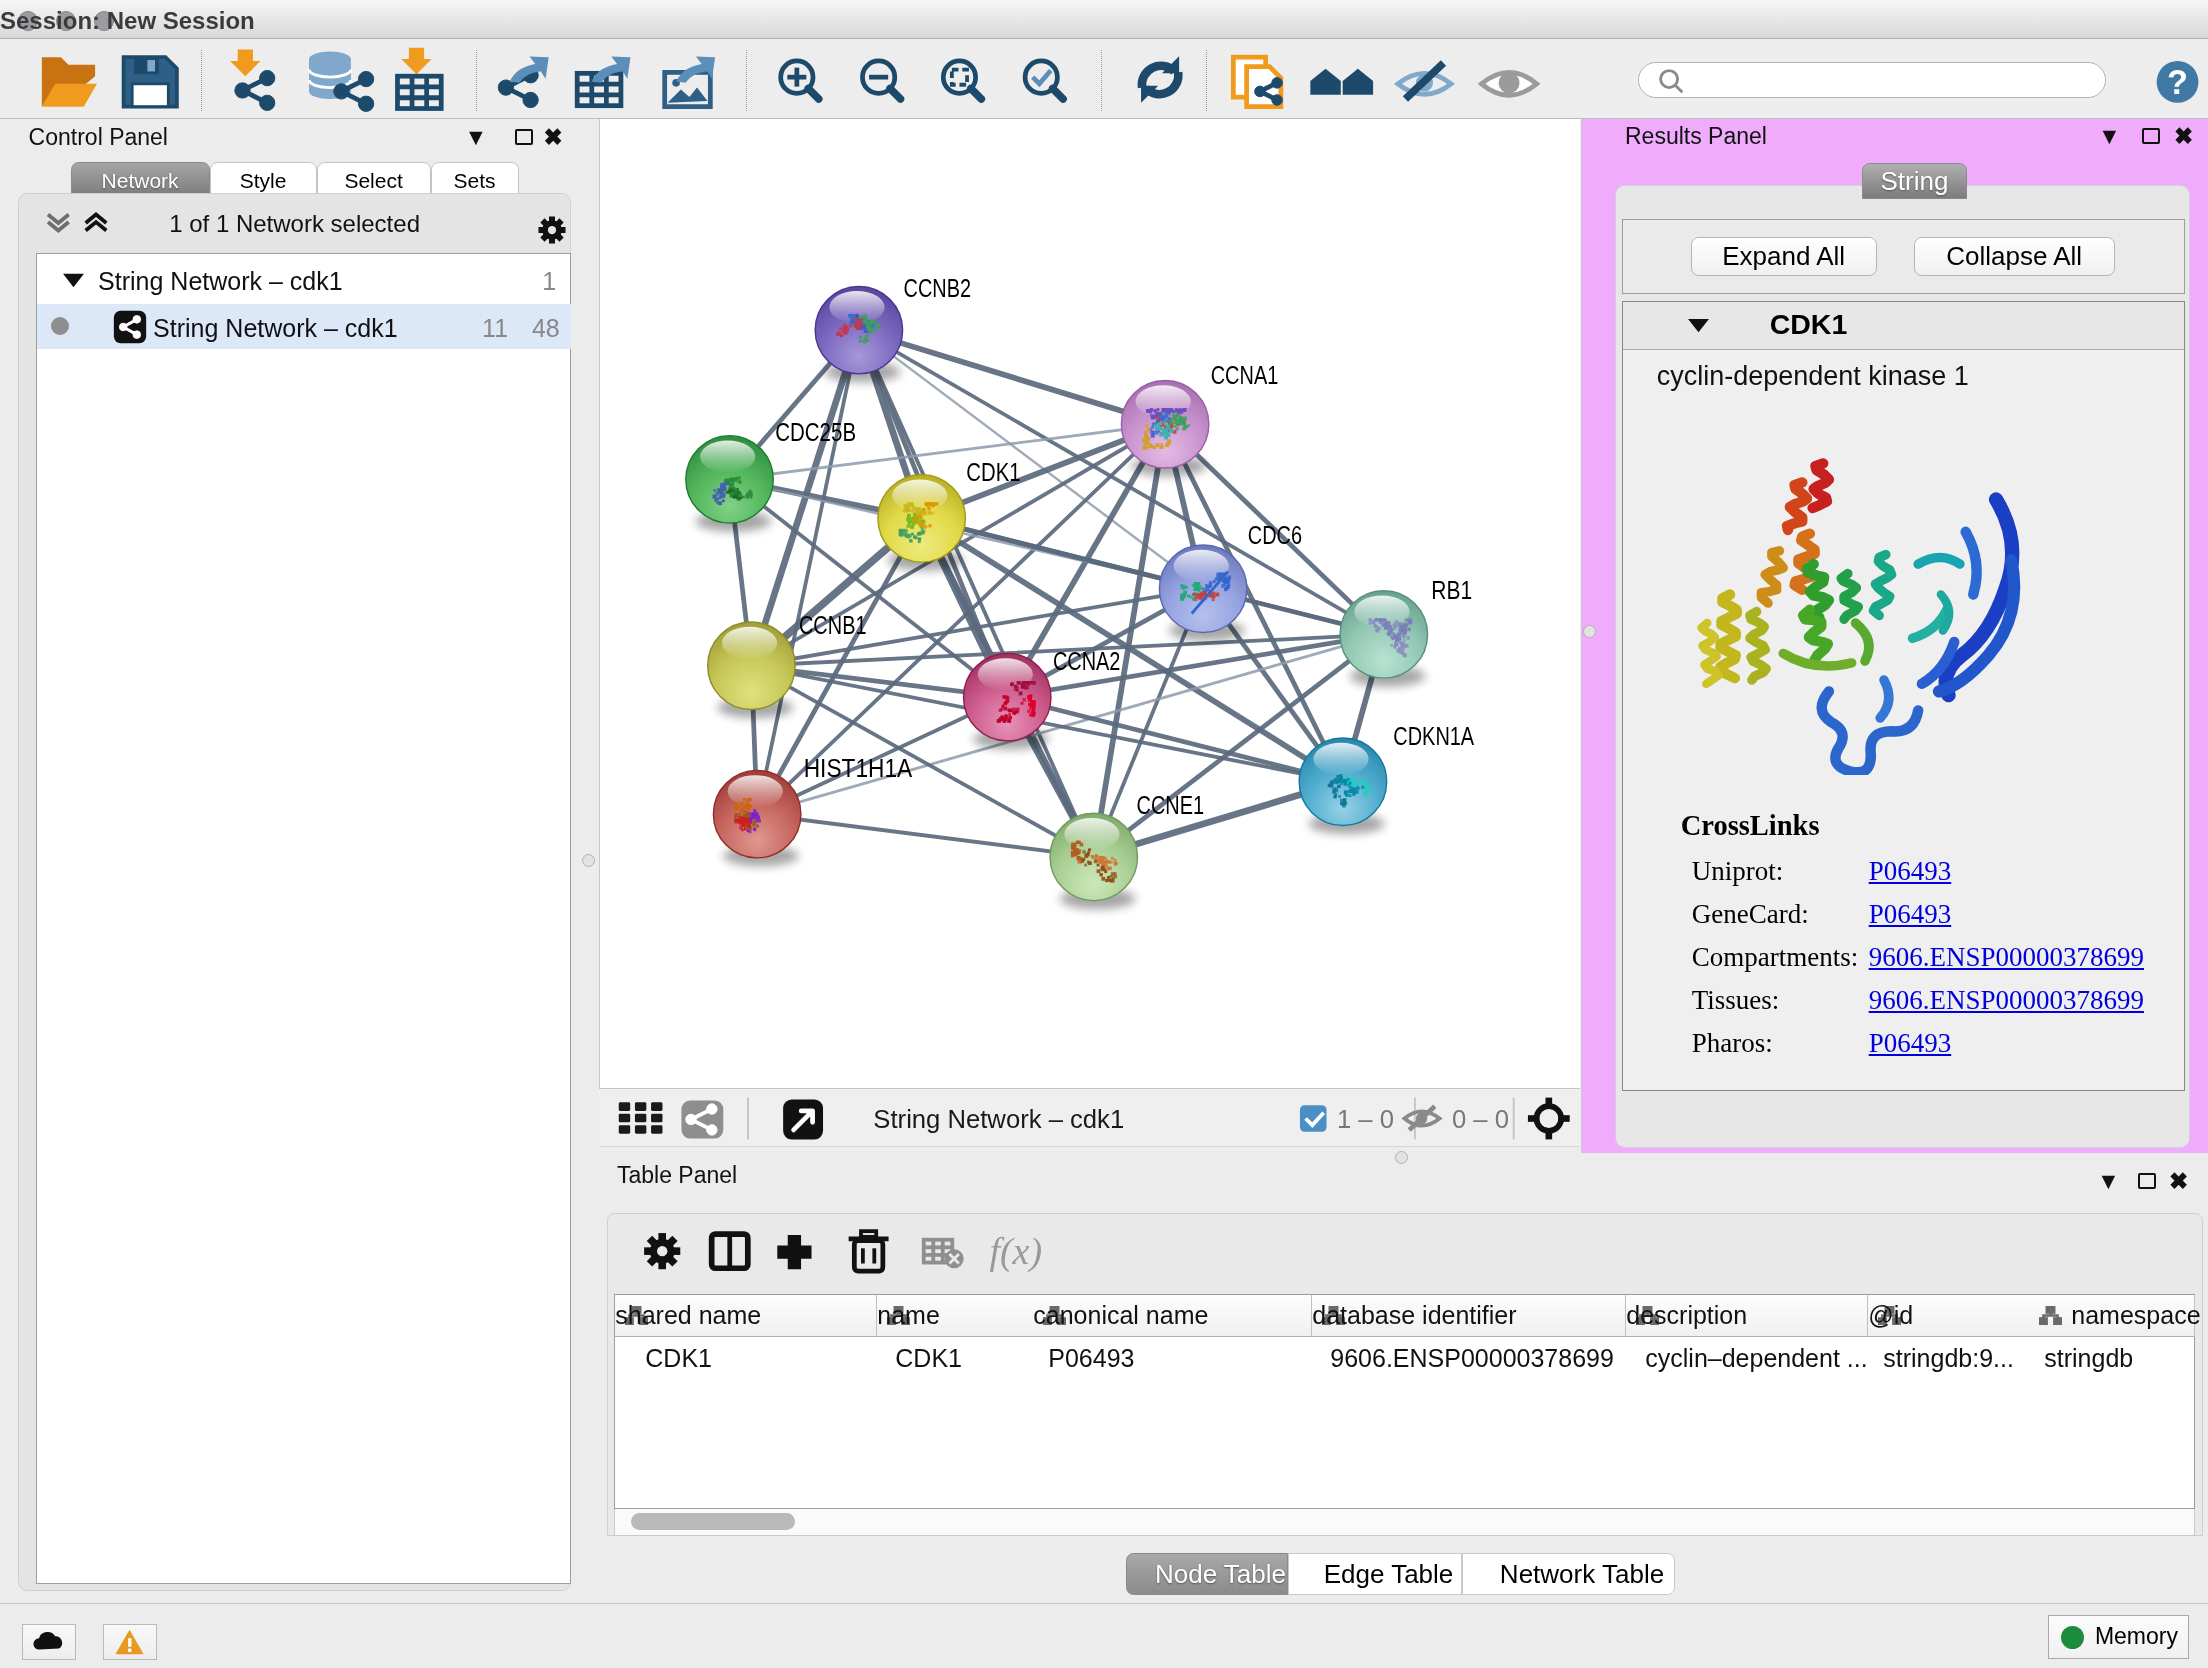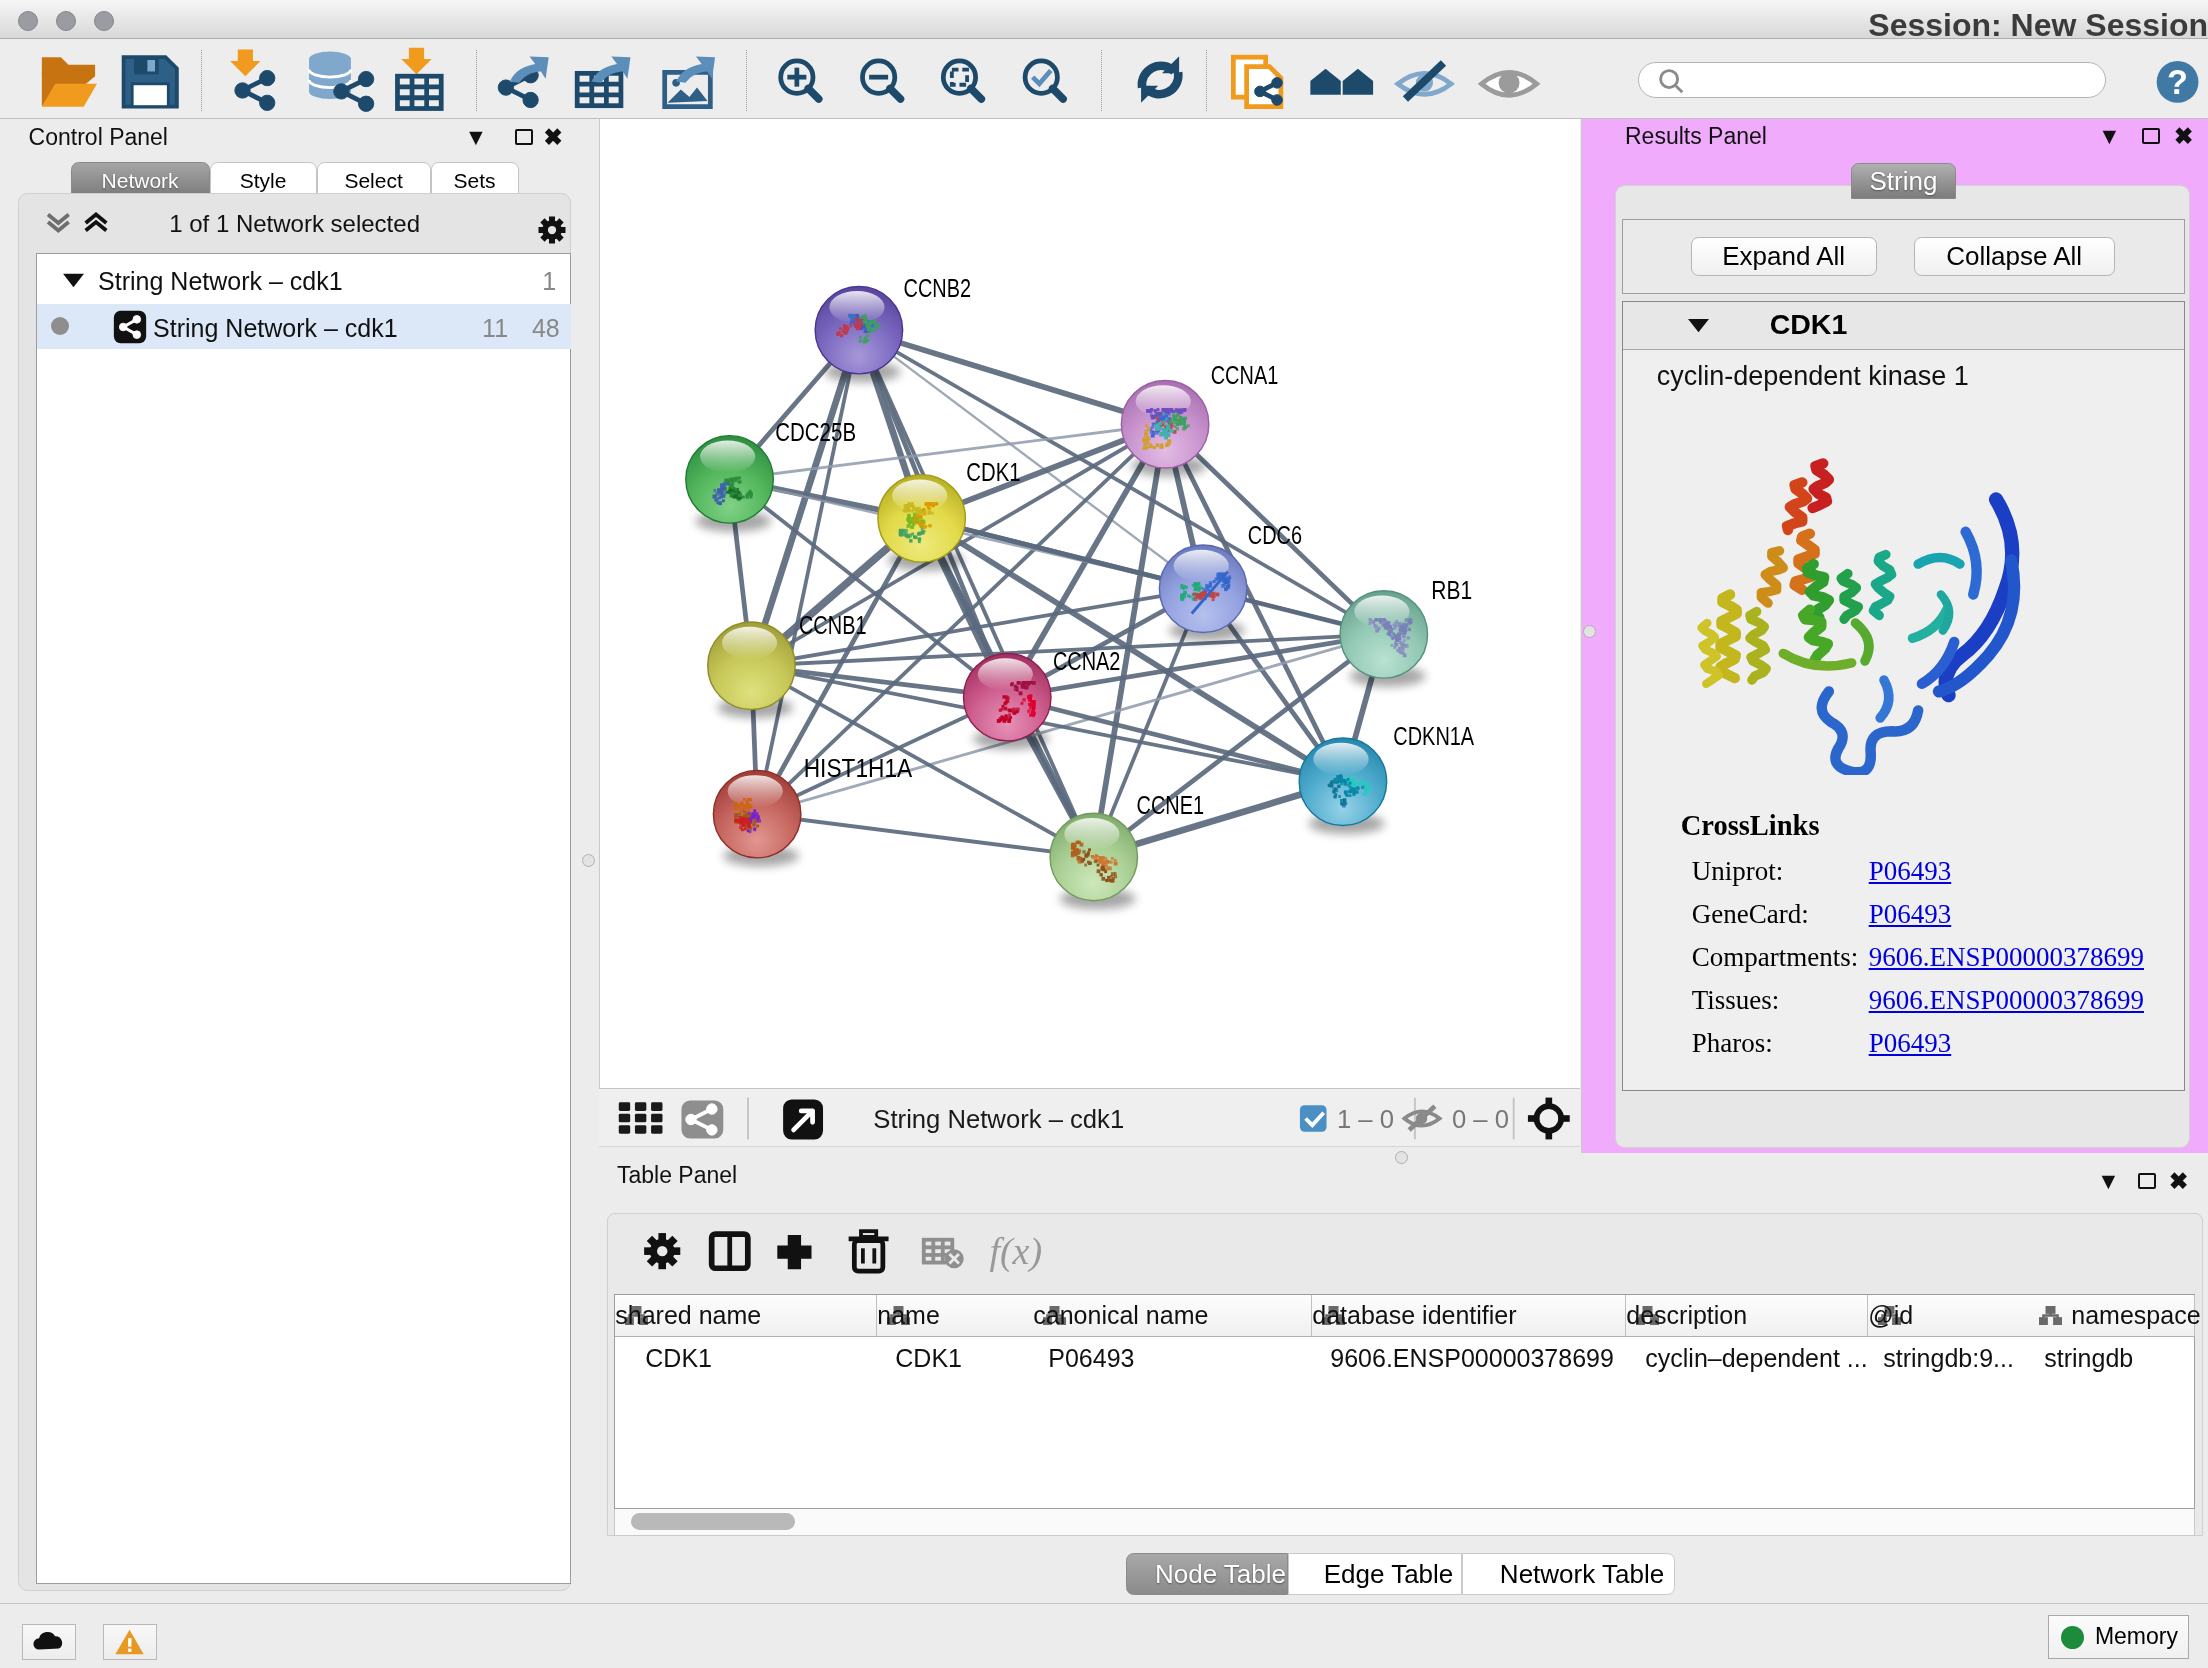--- a/index.html
+++ b/index.html
@@ -1,34 +1,34 @@
 <!DOCTYPE html>
 <html style="font-size:15px"><head><meta charset="utf-8"><style>
 *{margin:0;padding:0;box-sizing:border-box;}
 html,body{width:2208px;height:1668px;background:#ececec;font-family:"Liberation Sans",sans-serif;overflow:hidden;}
 #titlebar{position:absolute;left:0;top:0;width:2208px;height:39px;background:linear-gradient(#f6f6f6,#d8d8d8);border-bottom:1px solid #b0b0b0;}
 .tl{position:absolute;top:10.5px;width:20px;height:20px;border-radius:50%;background:#9b9ba2;border:1px solid #85858c;}
-#wtitle{position:absolute;top:6.7px;left:0;width:2208px;text-align:right;font-size:32px;font-weight:bold;color:#3b3b3b;}
+#wtitle{position:absolute;top:6.7px;left:0;width:2208px;text-align:left;font-size:24px;font-weight:bold;color:#3b3b3b;}
 #toolbar{position:absolute;left:0;top:40px;width:2208px;height:79px;background:#ededed;border-bottom:1px solid #bfbfbf;}
 .tsep{position:absolute;top:9.5px;height:61px;width:0;border-left:1.9px dotted #9b9b9b;}
 #searchbox{position:absolute;left:1638px;top:22px;width:468px;height:36px;background:#fff;border:1px solid #b4b4b4;border-radius:18px;}
 .pctl{position:absolute;top:5.7px;font-size:23px;color:#111;line-height:23px;}
 .psq{position:absolute;top:8.6px;width:18px;height:16px;border:2.9px solid #111;border-radius:1.9px;}
 .ptitle{font-size:23px;color:#111;}
 #cpanel{position:absolute;left:7.6px;top:120px;width:584px;height:1463px;}
 #cp-tabs{position:absolute;left:63px;top:42px;height:38px;}
 .tab{position:absolute;top:0;height:38px;border:1px solid #c4c4c4;background:#fff;color:#000;font-size:21px;text-align:center;line-height:36px;border-radius:7.6px 7.6px 0 0;}
 .tabsel{background:linear-gradient(#a5a5a5,#787878);color:#fff;border-color:#8a8a8a;text-shadow:0 1px 1.9px #555;}
 #cp-container{position:absolute;left:10.5px;top:73px;width:553px;height:1398px;background:#e4e4e4;border:1px solid #cfcfcf;border-radius:9.5px;}
 #cp-tree{position:absolute;left:17px;top:59px;width:535px;height:1331px;background:#fff;border:1px solid #9d9d9d;}
 .trow{position:absolute;left:0;width:534px;height:50px;font-size:25px;color:#111;}
 #netview{position:absolute;left:599px;top:119px;width:981px;height:969px;background:#fff;border-left:1px solid #c9c9c9;}
 #netbar{position:absolute;left:599px;top:1088px;width:981px;height:59px;background:#efefef;border-top:1px solid #c4c4c4;border-bottom:1px solid #d6d6d6;}
 #rpanel{position:absolute;left:1581px;top:119px;width:628px;height:1034px;background:#f0abfc;border-left:1px solid #c9c9c9;}
-#stringtab{position:absolute;left:269px;top:44px;width:105px;height:36px;z-index:3;background:linear-gradient(#b0b0b0,#7c7c7c);border:1px solid #8a8a8a;border-radius:7.6px 7.6px 0 0;color:#fff;font-size:26px;text-align:center;line-height:34px;text-shadow:0 1px 1.9px #555;}
+#stringtab{position:absolute;left:280px;top:44px;width:105px;height:36px;z-index:3;background:linear-gradient(#b0b0b0,#7c7c7c);border:1px solid #8a8a8a;border-radius:7.6px 7.6px 0 0;color:#fff;font-size:26px;text-align:center;line-height:34px;text-shadow:0 1px 1.9px #555;}
 #rcontainer{position:absolute;left:33px;top:66px;width:575px;height:963px;background:#e7e7e7;border:1px solid #d2d2d2;border-radius:9.5px;}
 #rsubA{position:absolute;left:5.7px;top:33px;width:563px;height:75px;border:1.9px solid #9d9d9d;background:#eaeaea;}
 .rbtn{position:absolute;top:17px;height:39px;background:linear-gradient(#ffffff,#f0f0f0);border:1px solid #b5b5b5;border-radius:7.6px;font-size:26px;color:#000;text-align:center;line-height:37px;}
 #rsubB{position:absolute;left:5.7px;top:115px;width:563px;height:790px;border:1px solid #888;background:#efefef;}
 #rsubB-head{position:absolute;left:0;top:0;width:561px;height:48px;background:#e7e7e7;border-bottom:1px solid #aaa;}
 #crosslinks{position:absolute;left:48px;top:508px;font-family:"Liberation Serif",serif;font-size:27px;color:#000;}
 .clrow{height:43px;white-space:nowrap;}
 .cllab{display:inline-block;width:198px;padding-left:21px;}
 .cllink{color:#0000dd;text-decoration:underline;}
 #tpanel{position:absolute;left:599px;top:1153px;width:1609px;height:430px;}

